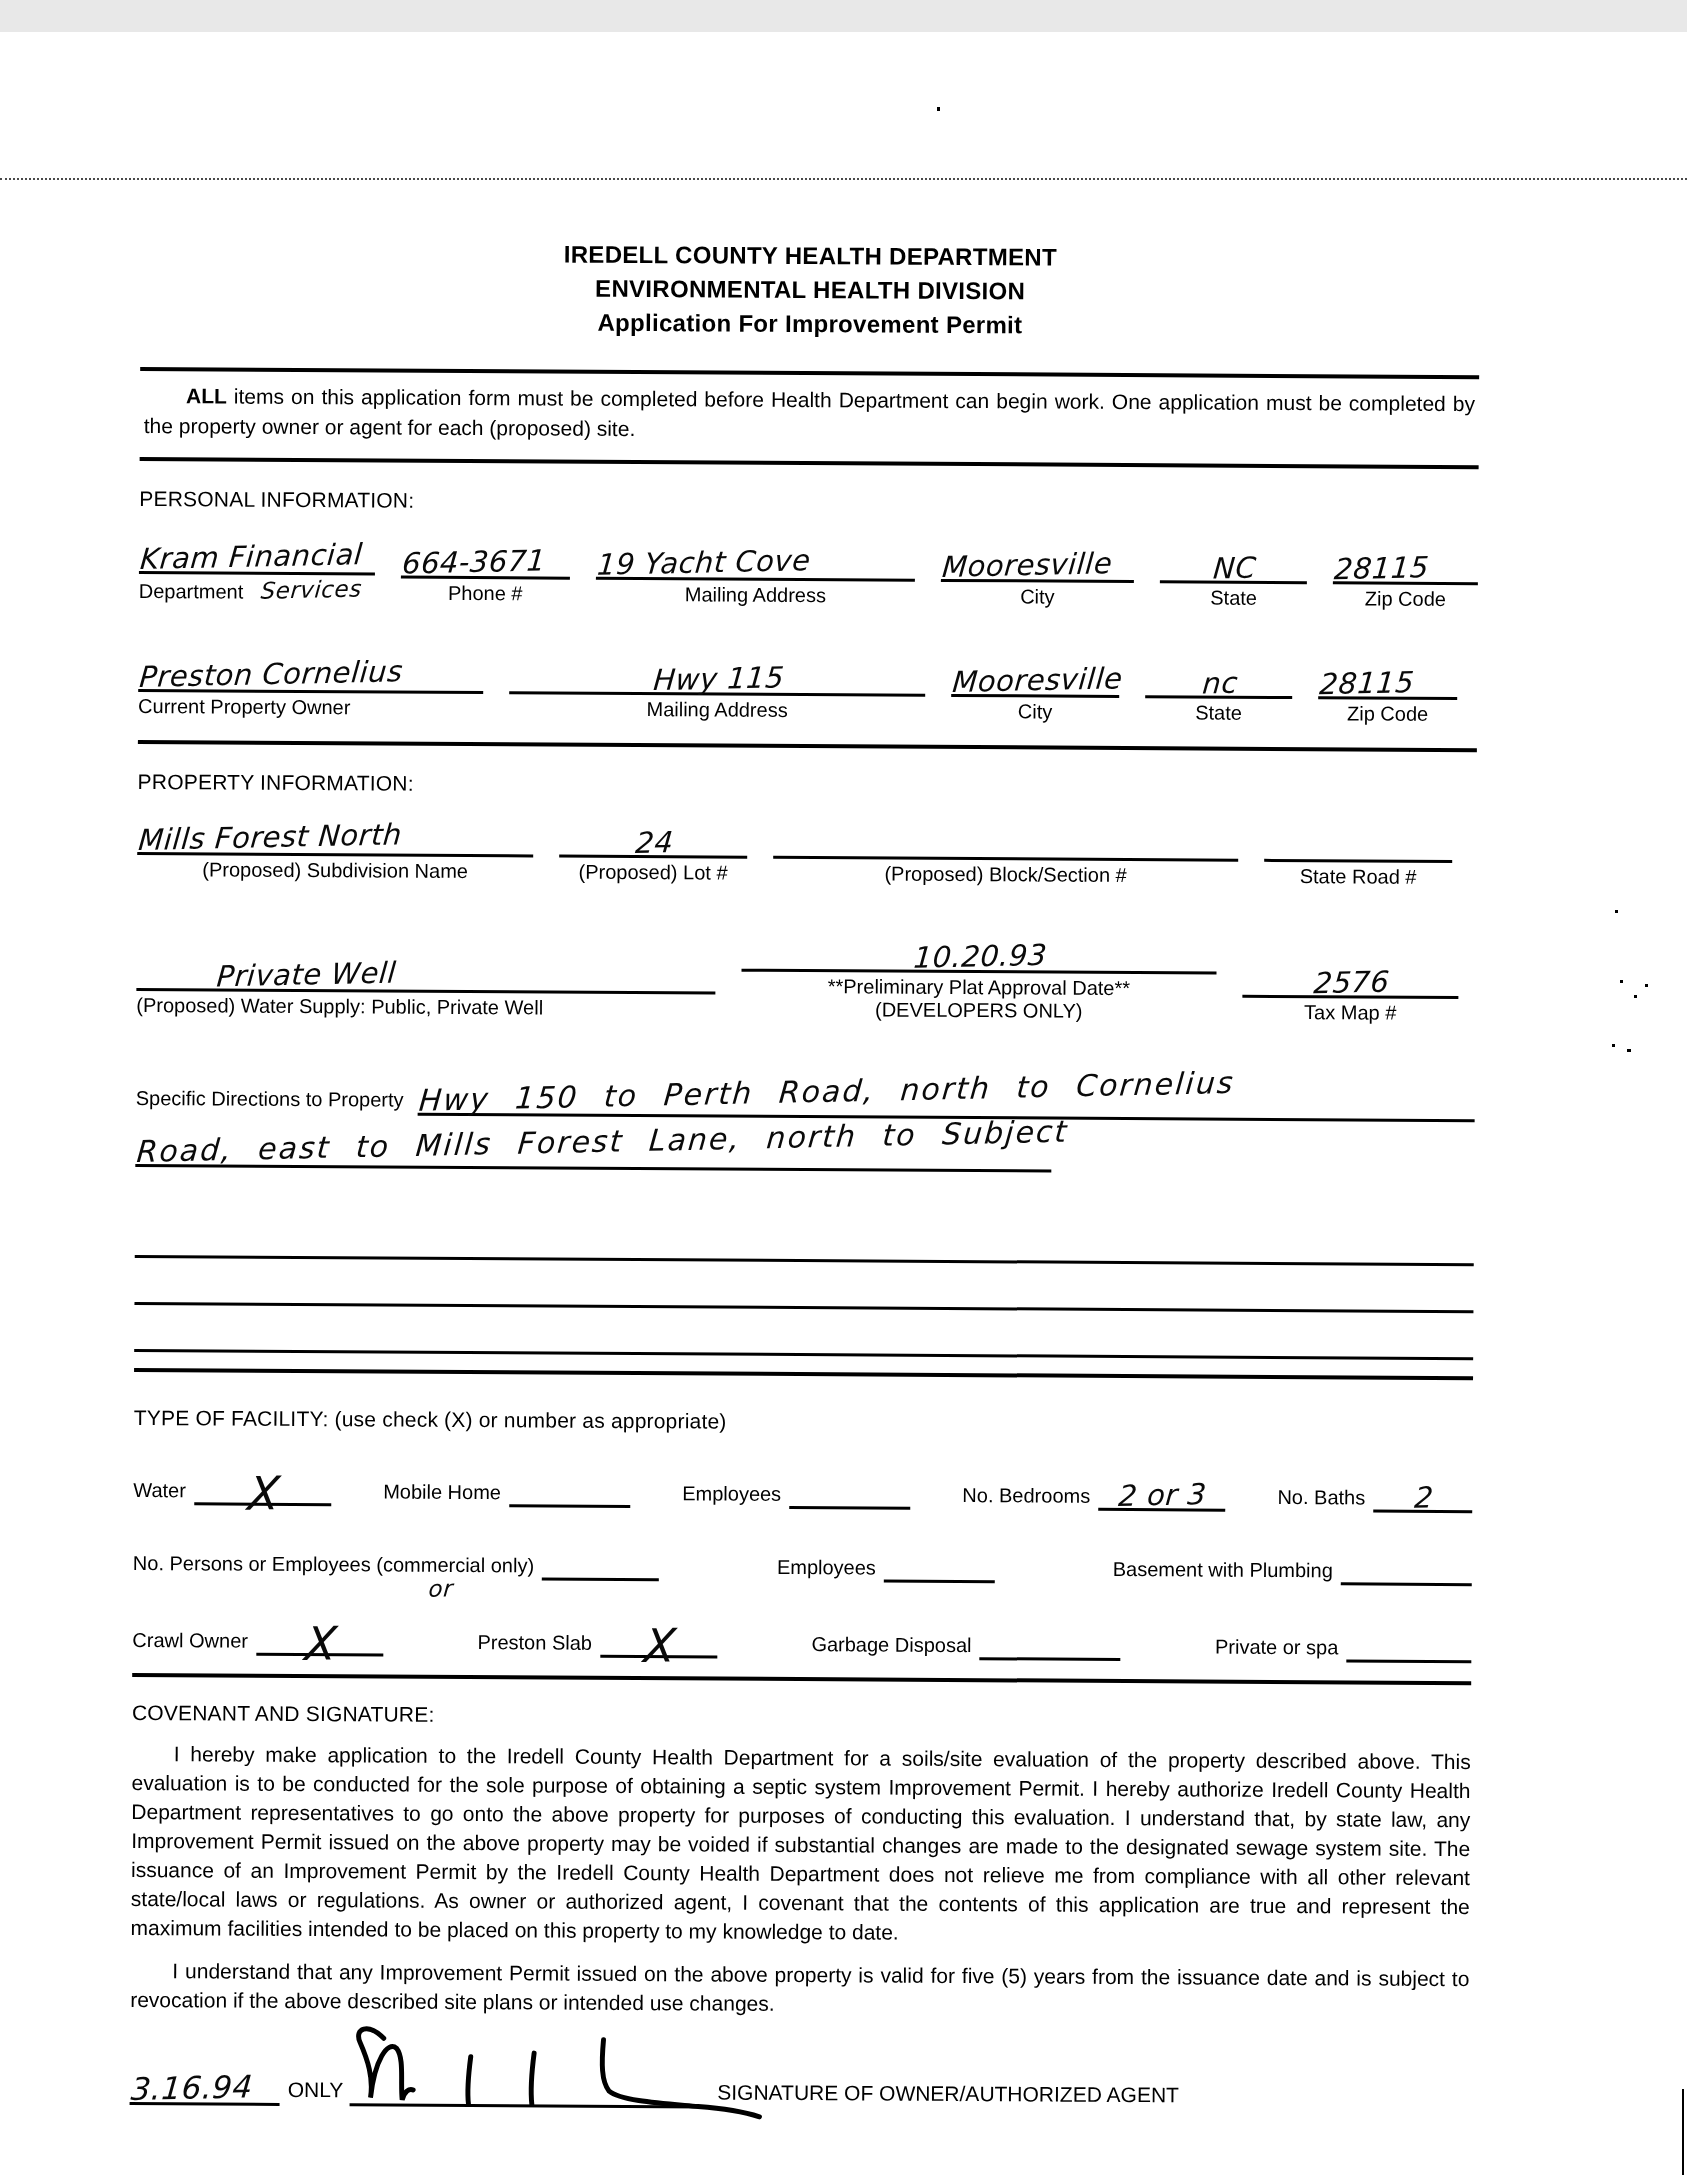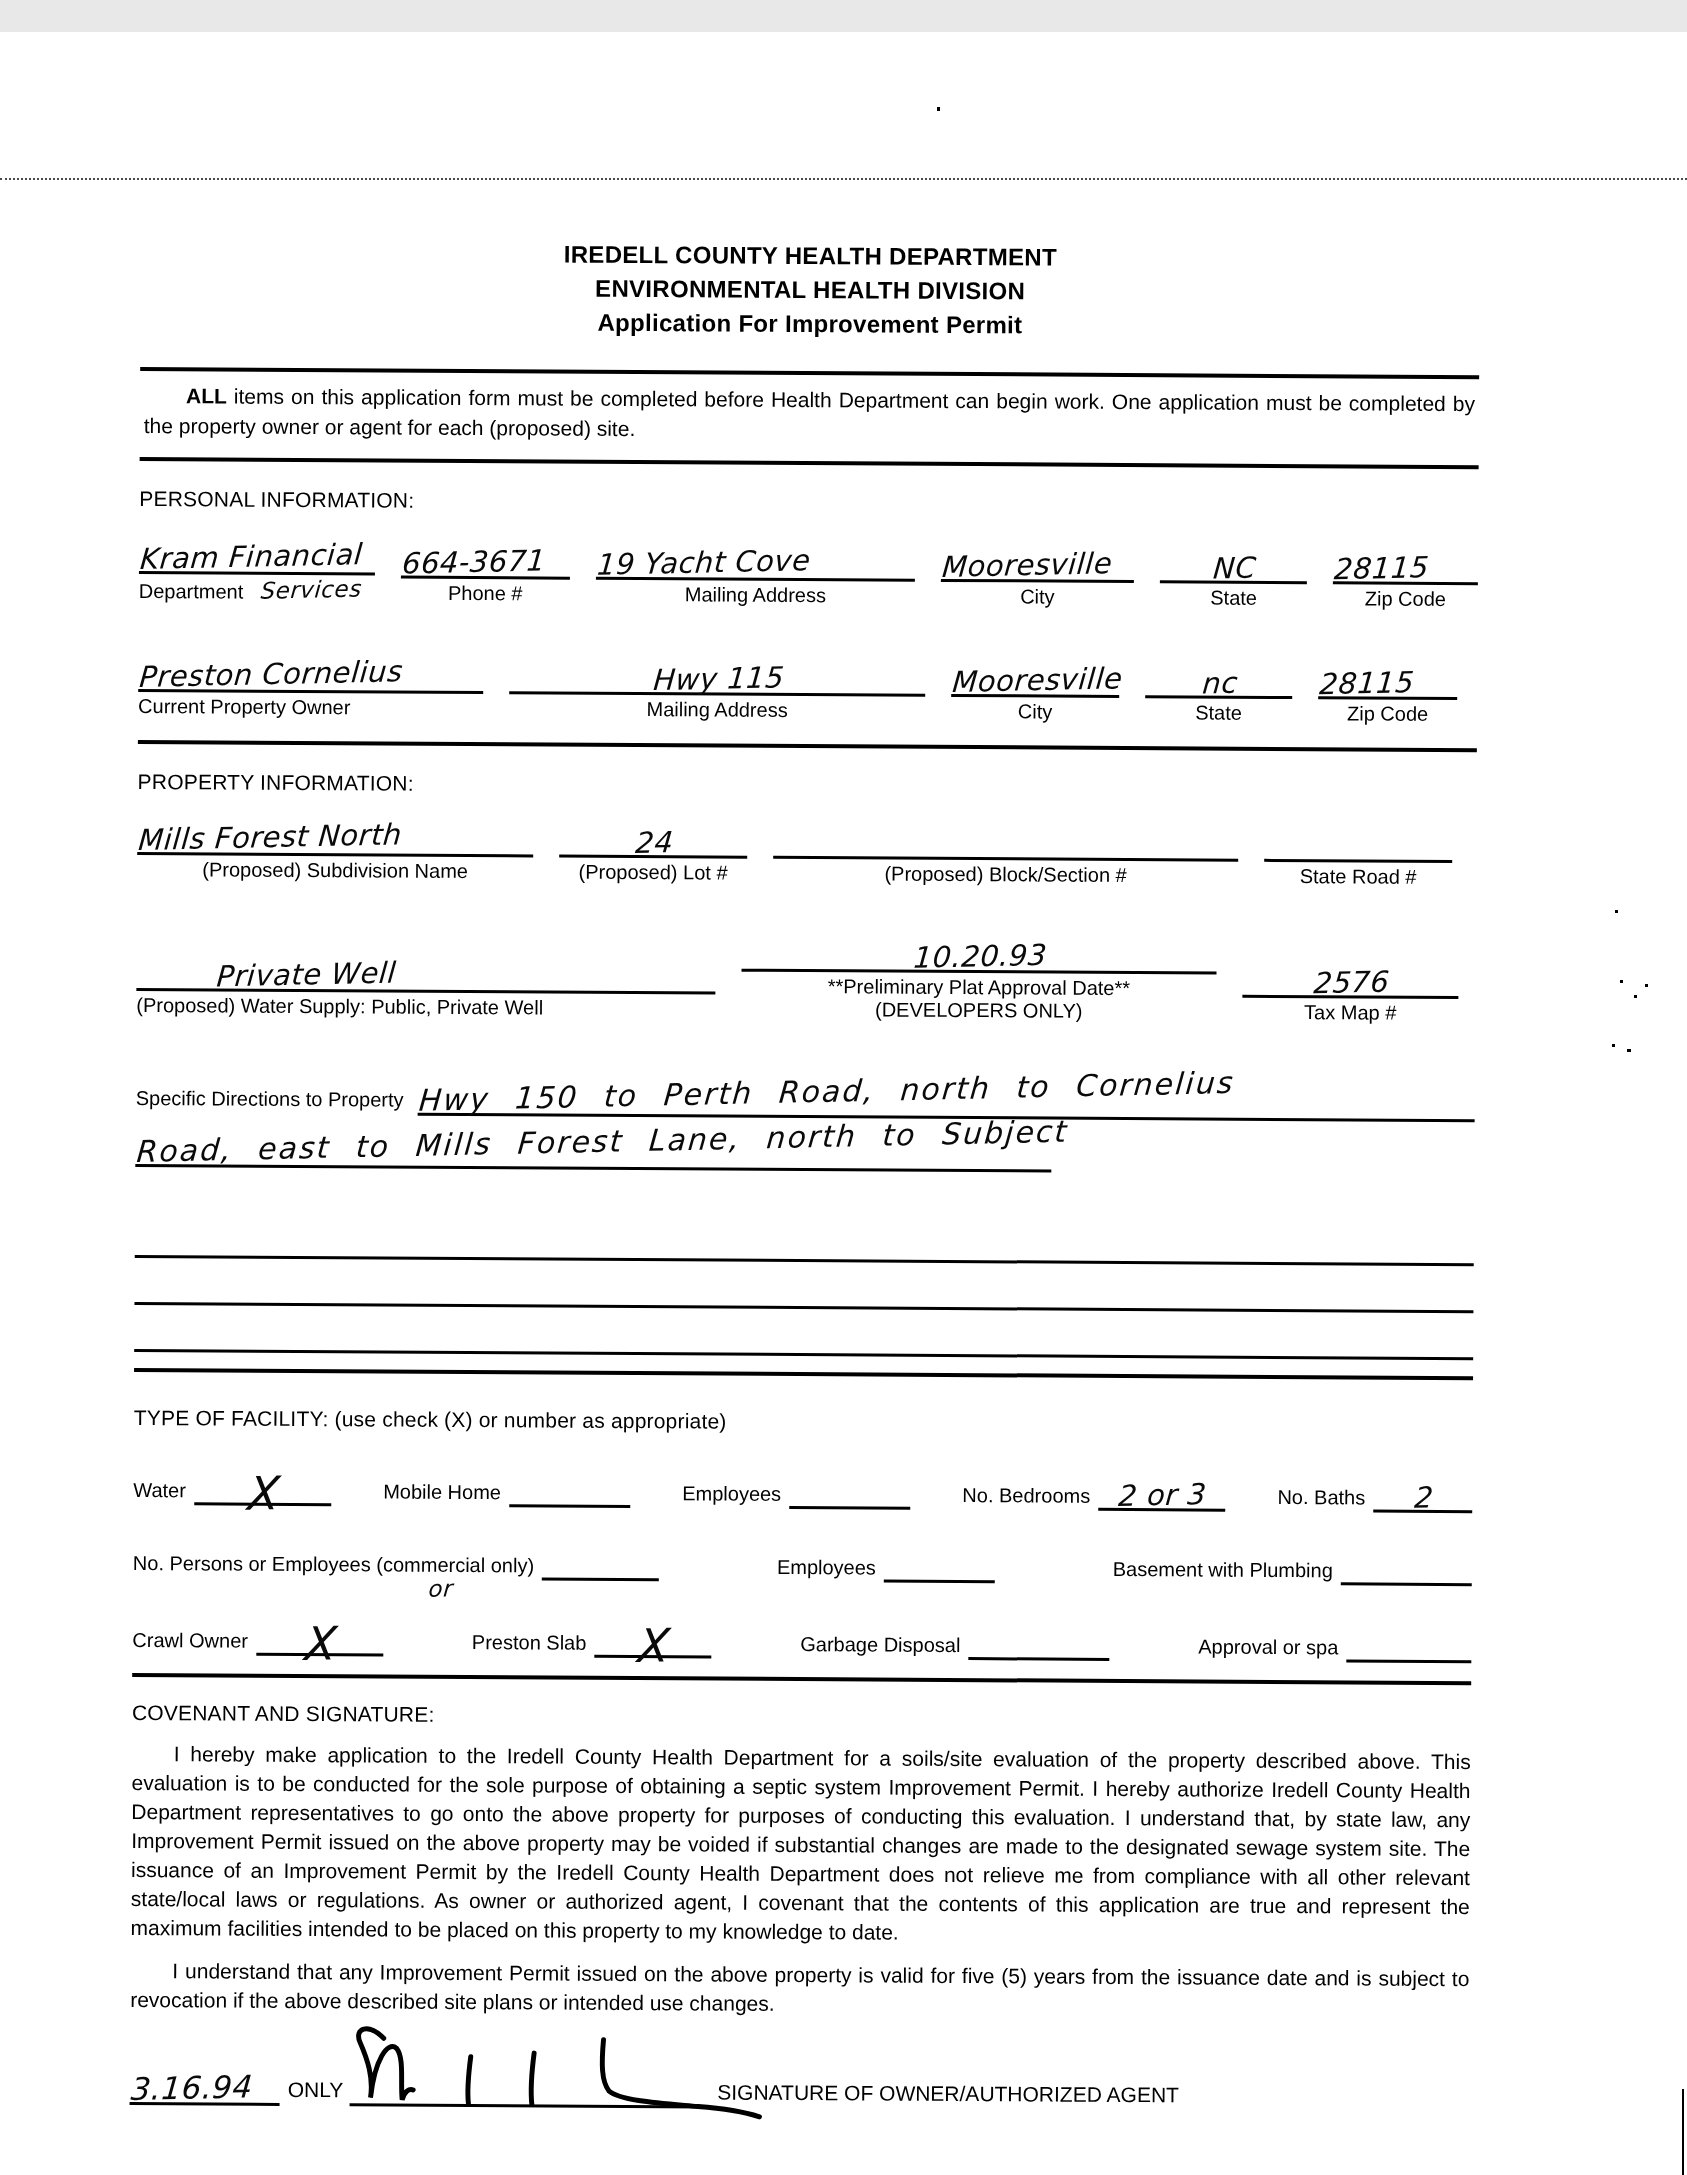--- a/index.html
+++ b/index.html
@@ -274,21 +274,21 @@
             <span class="hw hw-x">X</span>
           </div>
       </div>
       <div class="fitem">
         <span class="flbl">Garbage Disposal</span>
         <div class="fline" style="width:141px">
             <span class="hw"></span>
           </div>
       </div>
       <div class="fitem">
-        <span class="flbl">Approval or spa</span>
+        <span class="flbl">Private or spa</span>
         <div class="fline" style="width:125px">
             <span class="hw"></span>
           </div>
       </div>
     </div>
 
     <div class="hrule" style="margin-top:18px"></div>
 
     <div class="sec-head" style="margin-top:24px">COVENANT AND SIGNATURE:</div>
     <div class="cov">

